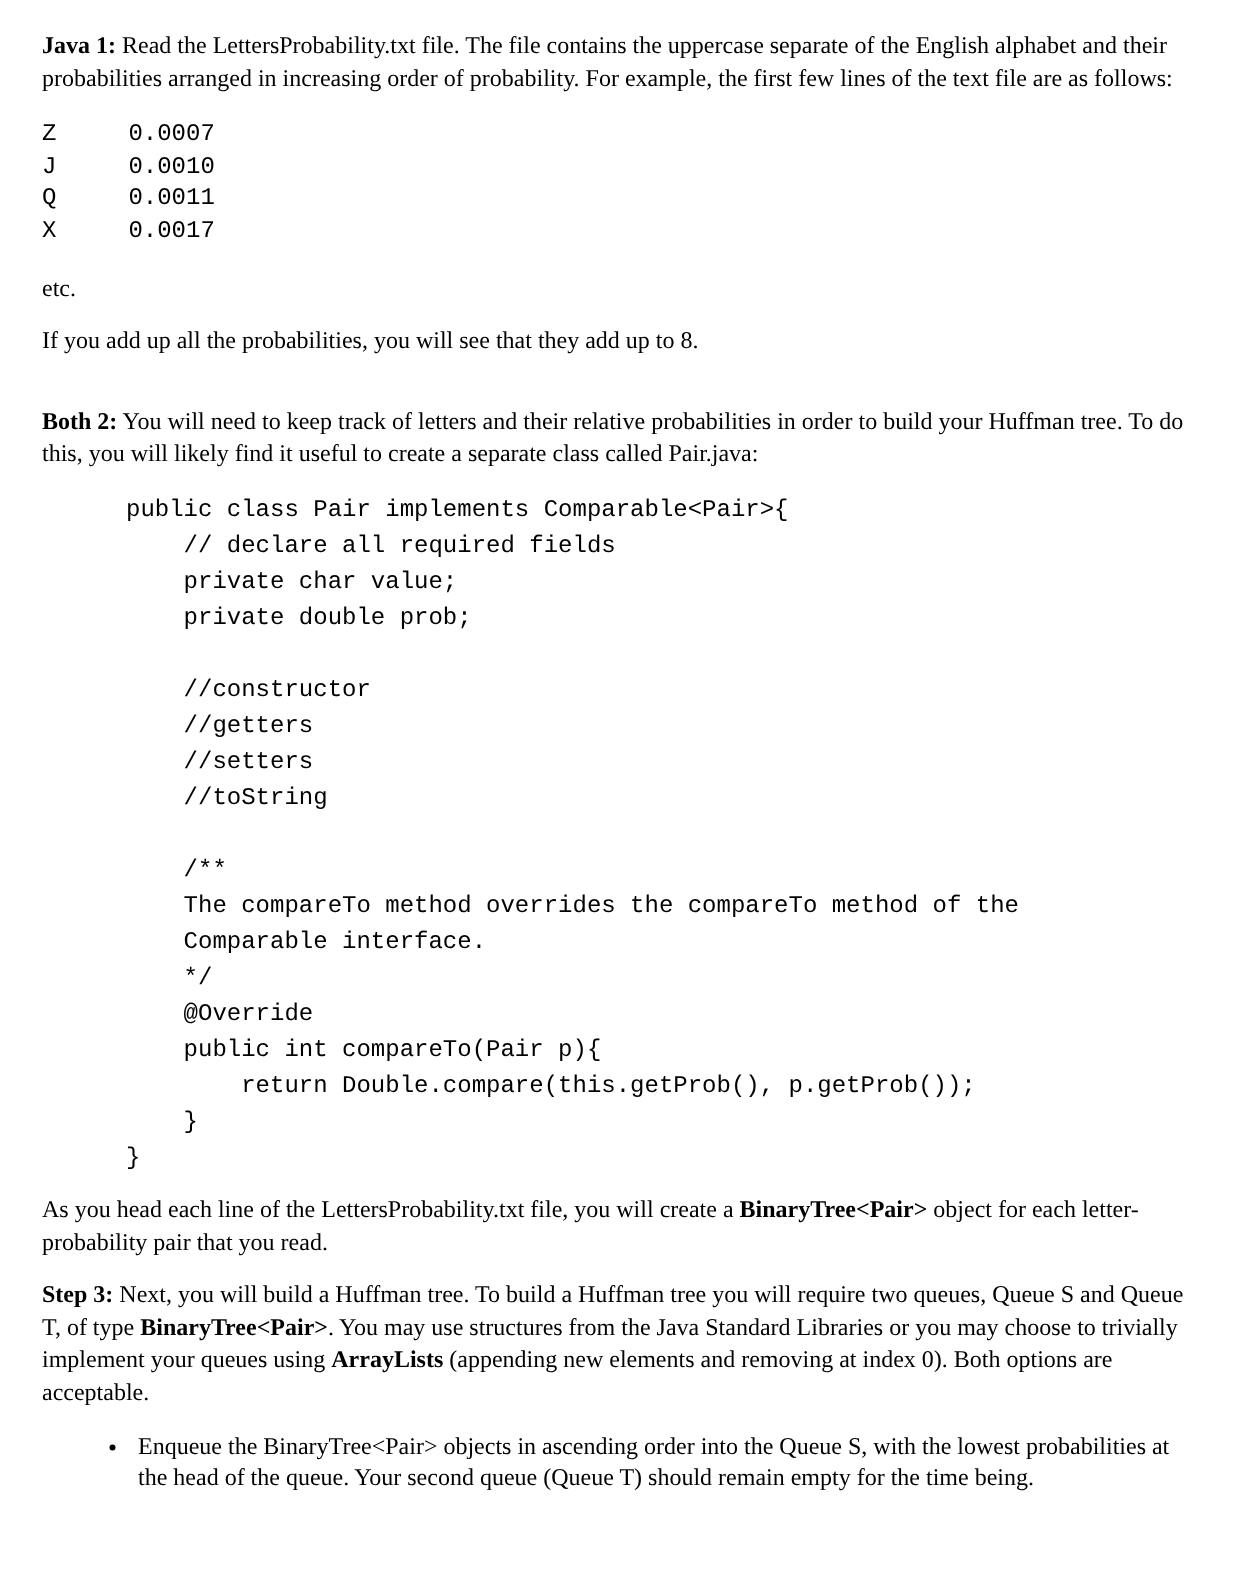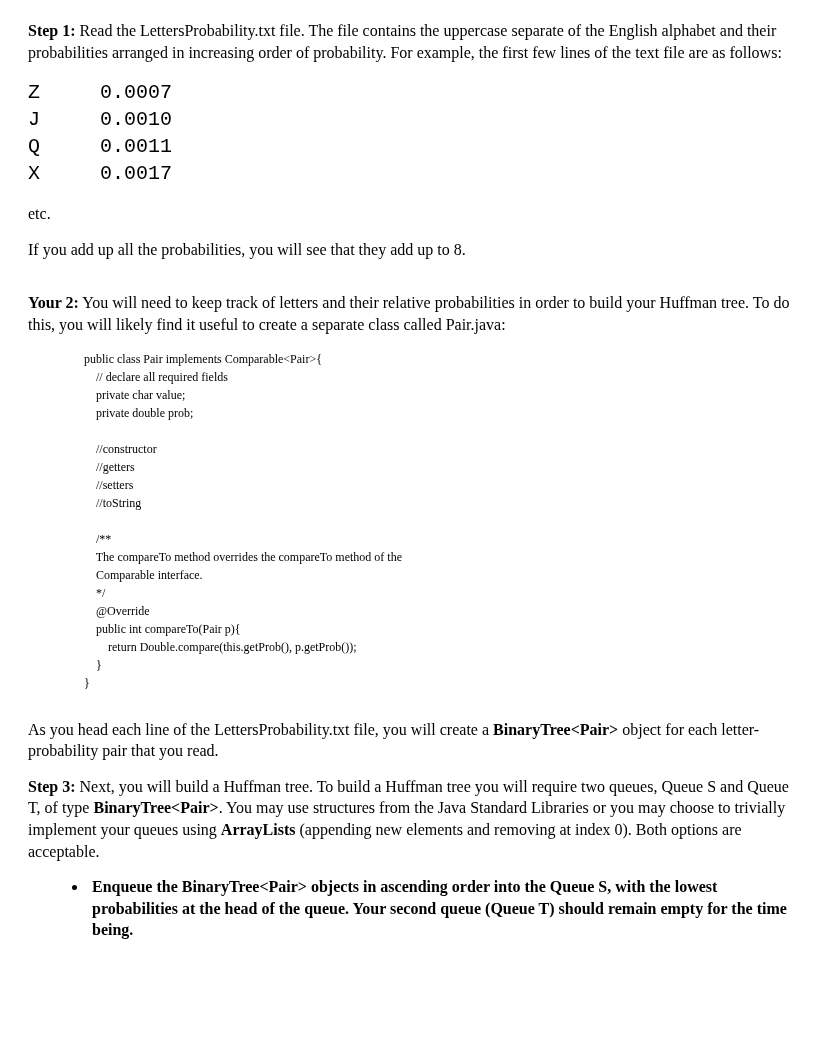--- a/index.html
+++ b/index.html
@@ -16,63 +16,62 @@
     .para {
       margin: 0 0 14px 0;
     }
     .bold {
       font-weight: bold;
     }
     .mono-block {
       font-family: 'Courier New', Courier, monospace;
       white-space: pre;
       margin: 16px 0;
-      font-size: 20px;
+      font-size: 16px;
     }
     .code-block {
-      font-family: Liberation Serif, serif;
+      font-family: Liberation Mono, monospace;
       white-space: pre;
-      margin: 14px 0 27px 56px;
-      font-size: 12px;
+      margin: 14px 0 12px 56px;
+      font-size: 16px;
       line-height: 1.5;
     }
     .bullet-list {
       margin: 10px 0 0 0;
       padding-left: 60px;
       list-style: disc;
     }
     .bullet-list li {
       margin-bottom: 10px;
       padding-left: 4px;
-      font-weight: bold;
     }
     .spacer {
       height: 18px;
     }
   </style>
 </head>
 <body>
 
 <p class="para">
-  <span class="bold">Step 1:</span><span> Read the LettersProbability.txt file. The file contains the uppercase separate of the English alphabet and their probabilities arranged in increasing order of probability. For example, the first few lines of the text file are as follows:</span>
+  <span class="bold">Java 1:</span><span> Read the LettersProbability.txt file. The file contains the uppercase separate of the English alphabet and their probabilities arranged in increasing order of probability. For example, the first few lines of the text file are as follows:</span>
 </p>
 
 <div class="mono-block">Z     0.0007
 J     0.0010
 Q     0.0011
 X     0.0017</div>
 
 <p class="para">etc.</p>
 
 <p class="para">If you add up all the probabilities, you will see that they add up to 8.</p>
 
 <div class="spacer"></div>
 
 <p class="para">
-  <span class="bold">Your 2:</span><span> You will need to keep track of letters and their relative probabilities in order to build your Huffman tree. To do this, you will likely find it useful to create a separate class called Pair.java:</span>
+  <span class="bold">Both 2:</span><span> You will need to keep track of letters and their relative probabilities in order to build your Huffman tree. To do this, you will likely find it useful to create a separate class called Pair.java:</span>
 </p>
 
 <div class="code-block">public class Pair implements Comparable&lt;Pair&gt;{
     // declare all required fields
     private char value;
     private double prob;
 
     //constructor
     //getters
     //setters

